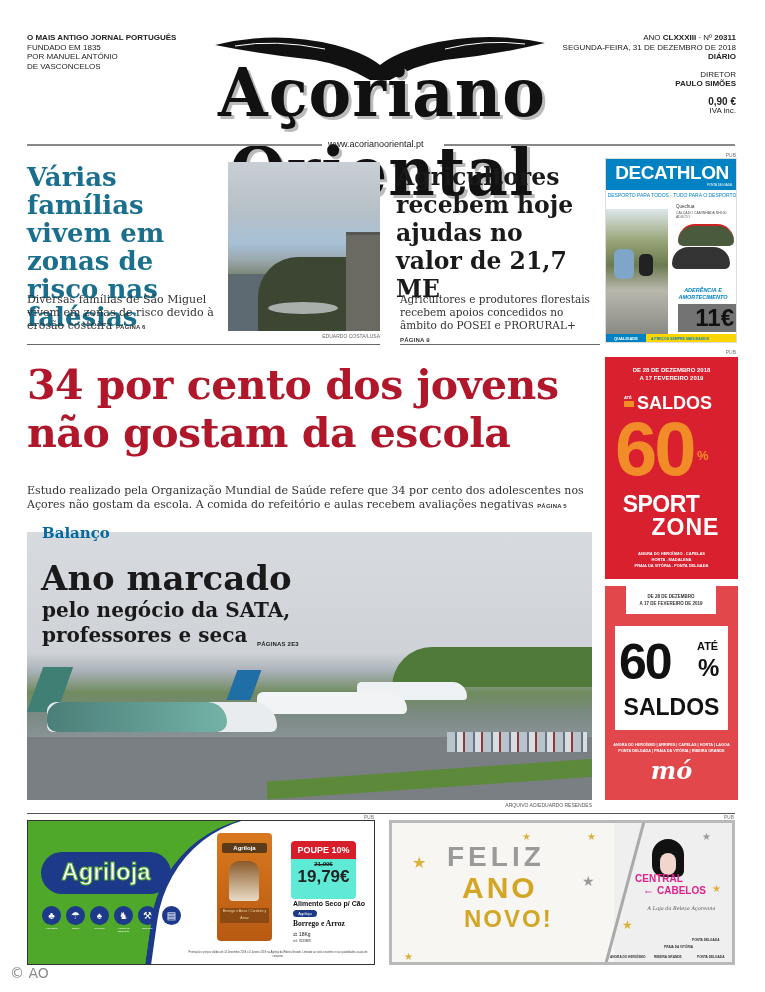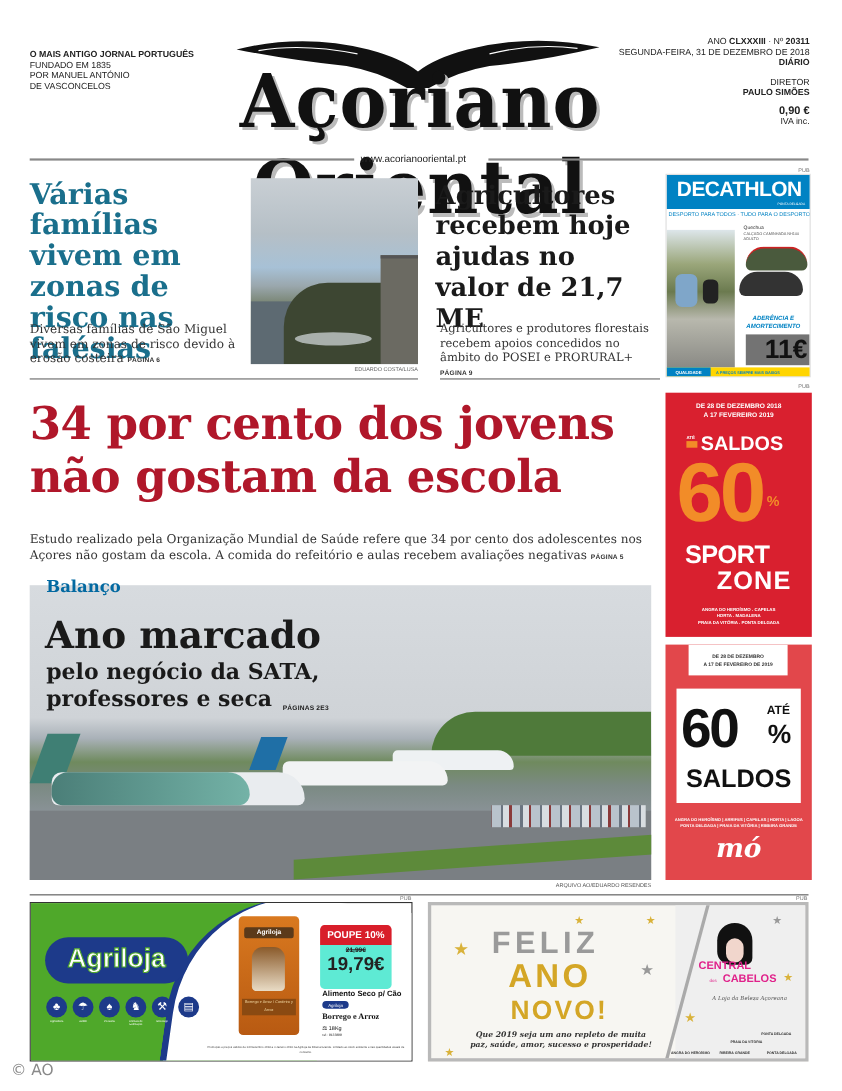--- a/index.html
+++ b/index.html
@@ -3,21 +3,21 @@
 <meta charset="utf-8">
 <style>
   * { box-sizing: border-box; margin: 0; padding: 0; }
   html, body { width: 765px; height: 992px; background: #ffffff; overflow: hidden; }
   body { position: relative; font-family: "Liberation Sans", sans-serif; color: #1a1a1a; }
   .abs { position: absolute; }
   .serif { font-family: "DejaVu Serif", "Liberation Serif", serif; }
 
   
   #mast-left { left: 27px; top: 33px; font-size: 8px; line-height: 9.5px; color: #222; }
-  #mast-left .b { font-weight: bold; margin-top: 12px; }
+  #mast-left .b { font-weight: bold; }
   #mast-right { right: 29px; top: 33px; font-size: 8px; line-height: 9.5px; text-align: right; color: #222; }
   #mast-right .b { font-weight: bold; }
   #mast-right .gap { height: 8px; }
   #mast-right .price { font-size: 10px; font-weight: bold; }
   #logo { left: 92px; top: 55px; width: 580px; height: 80px; }
   #logo-text { position: absolute; left: 0; top: 2px; width: 580px; text-align: center;
     font-family: "DejaVu Serif", serif; font-weight: bold; font-size: 64px; letter-spacing: 1px;
     color: #111; text-shadow: 3px 3px 0 #bbb; transform: scaleY(1.05); }
   #eagle { left: 215px; top: 25px; width: 330px; height: 60px; }
   #rule-l { left: 27px; top: 144px; width: 295px; height: 2px; background: #888; }
@@ -355,24 +355,20 @@
   <span class="star" style="left:130px;top:8px;">★</span>
   <span class="star s" style="left:190px;top:50px;font-size:14px;">★</span>
   <span class="star" style="left:12px;top:128px;">★</span>
   <span class="star" style="left:195px;top:8px;">★</span>
   <span class="star" style="left:320px;top:60px;">★</span>
   <span class="star s" style="left:310px;top:8px;">★</span>
   <span class="star" style="left:230px;top:95px;font-size:12px;">★</span>
   <div id="ny-feliz">FELIZ</div>
   <div id="ny-ano">ANO</div>
   <div id="ny-novo">NOVO!</div>
-  <div id="ny-msg">
-    <div>Que 2019 seja um ano repleto de muita</div>
-    <div>paz, saúde, amor, sucesso e prosperidade!</div>
-  </div>
   <div id="ny-head"></div>
   <div id="ny-face"></div>
   <div id="ny-brand1">CENTRAL</div>
   <div id="ny-dos">dos</div>
   <div id="ny-brand2">CABELOS</div>
   <div id="ny-tag">A Loja da Beleza Açoreana</div>
   <div class="ny-store" style="left:272px;top:122px;">PRAIA DA VITÓRIA</div>
   <div class="ny-store" style="left:300px;top:115px;">PONTA DELGADA</div>
   <div class="ny-store" style="left:218px;top:132px;">ANGRA DO HEROÍSMO</div>
   <div class="ny-store" style="left:262px;top:132px;">RIBEIRA GRANDE</div>

